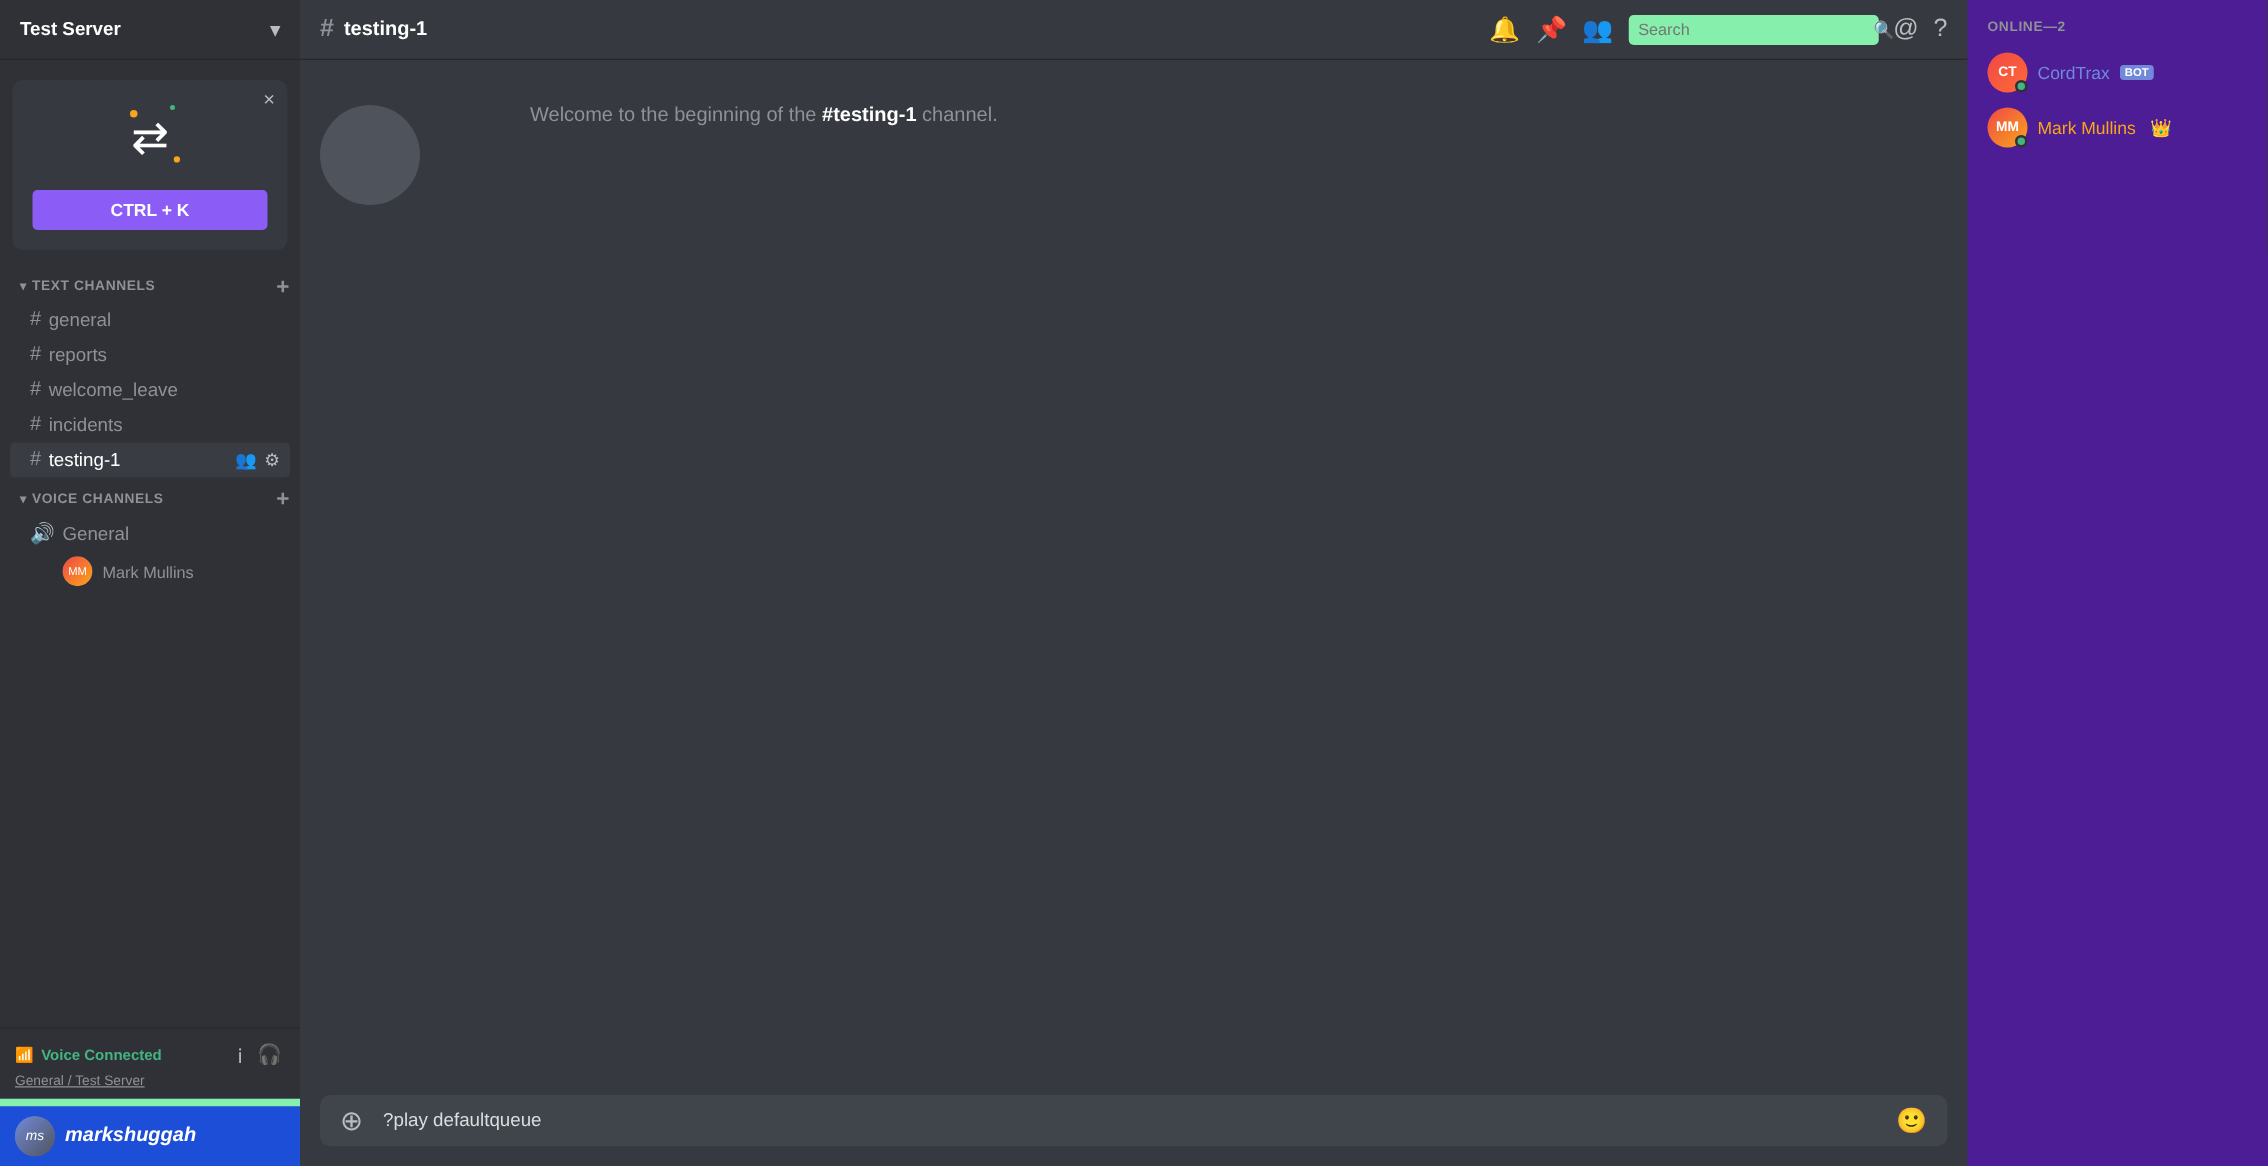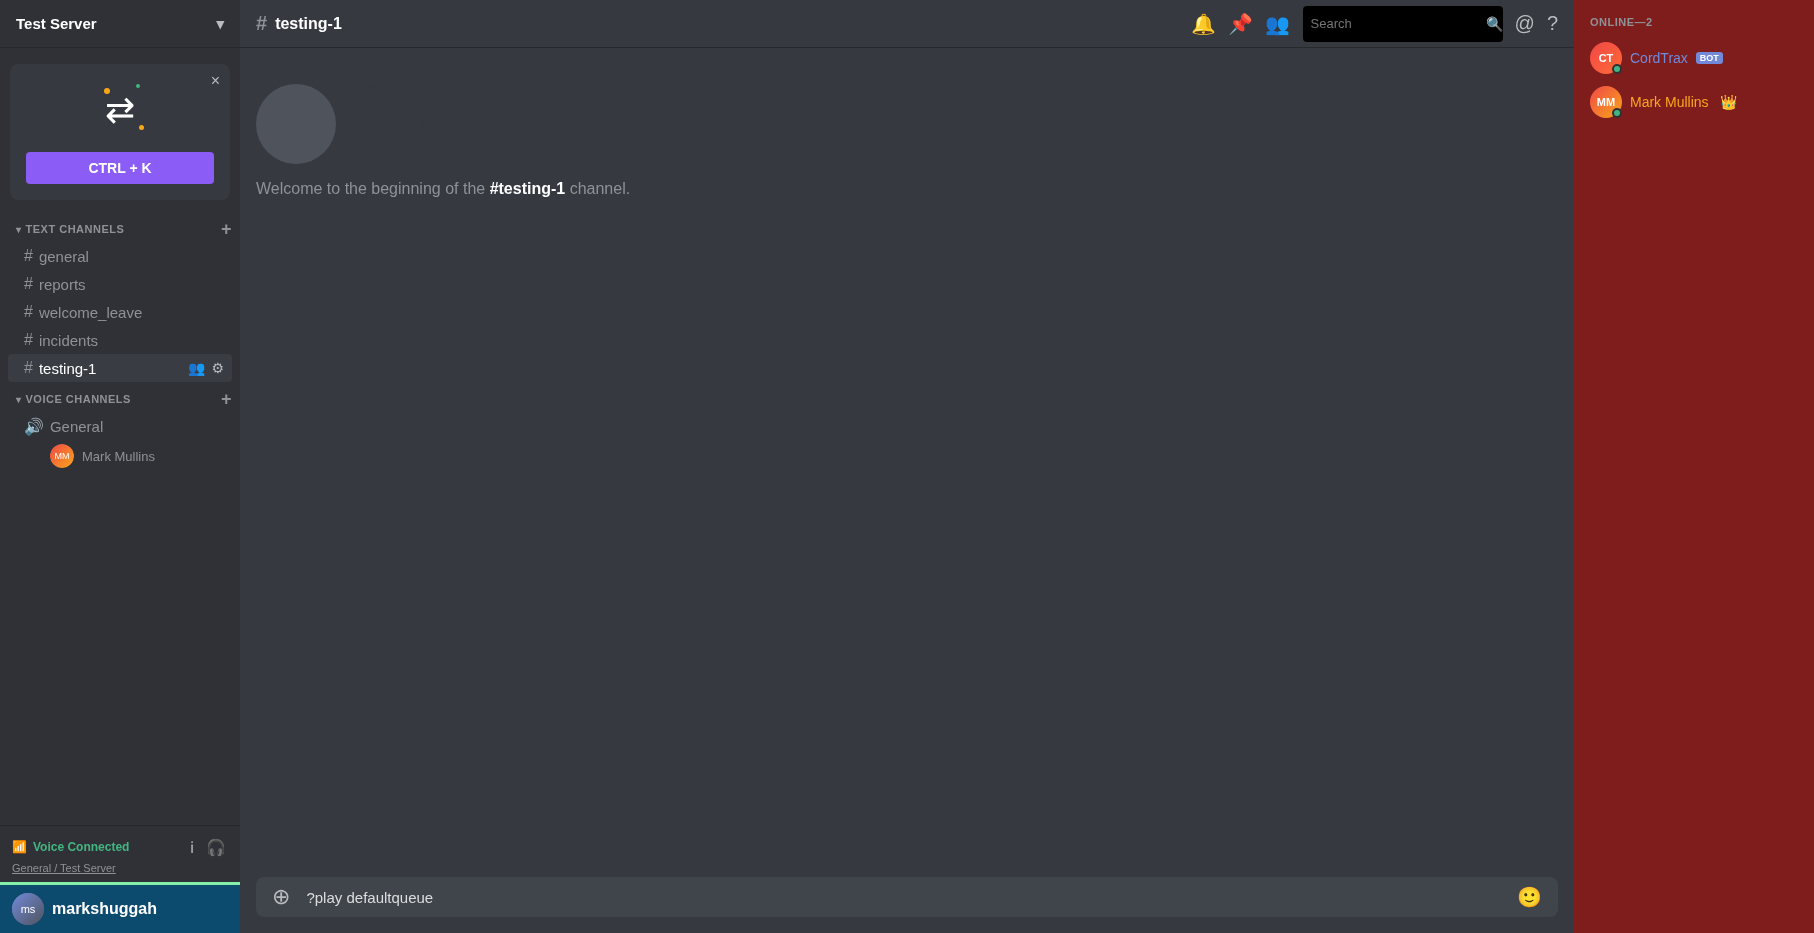--- a/index.html
+++ b/index.html
@@ -275,26 +275,27 @@
     }
 
     .voice-connected-sub {
       color: #8e9297;
       font-size: 11px;
       text-decoration: underline;
     }
 
     
     .user-area {
-      background: #0c4a6e;
+      background: #1d4ed8;
       padding: 8px 12px;
       display: flex;
       align-items: center;
       gap: 8px;
-      border-top: 3px solid #86efac;
+      border-top: 6px solid #86efac;
+      font-style: italic;
     }
 
     .user-avatar {
       width: 32px;
       height: 32px;
       border-radius: 50%;
       background: linear-gradient(135deg, #7289da, #4f545c);
       position: relative;
       flex-shrink: 0;
     }
@@ -344,21 +345,21 @@
       display: flex;
       flex-direction: column;
       justify-content: flex-start;
       padding: 16px;
       overflow-y: auto;
       position: relative;
     }
 
     .welcome-section {
       display: flex;
-      flex-direction: column;
+      flex-direction: row;
       align-items: flex-start;
       padding-top: 20px;
       text-align: right;
     }
 
     .welcome-avatars {
       display: flex;
       gap: -8px;
       margin-bottom: 16px;
     }
@@ -436,21 +437,21 @@
     }
 
     @keyframes blink {
       0%, 100% { opacity: 1; }
       50% { opacity: 0; }
     }
 
     
     .members-sidebar {
       width: 240px;
-      background: #7f1d1d;
+      background: #4c1d95;
       padding: 16px 8px;
       flex-shrink: 0;
     }
 
     .members-section-header {
       color: #8e9297;
       font-size: 11px;
       font-weight: 700;
       text-transform: uppercase;
       letter-spacing: 0.5px;
@@ -522,27 +523,28 @@
       gap: 12px;
     }
 
     .header-icon {
       color: #b9bbbe;
       font-size: 20px;
       cursor: pointer;
     }
 
     .search-box {
-      background: #000000;
+      background: #86efac;
       border-radius: 4px;
       display: flex;
       align-items: center;
       padding: 2px 8px;
       width: 200px;
-      height: 36px;
+      height: 24px;
+      gap: 12px;
     }
 
     .search-input {
       background: none;
       border: none;
       color: #72767d;
       font-size: 13px;
       flex: 1;
       outline: none;
     }

